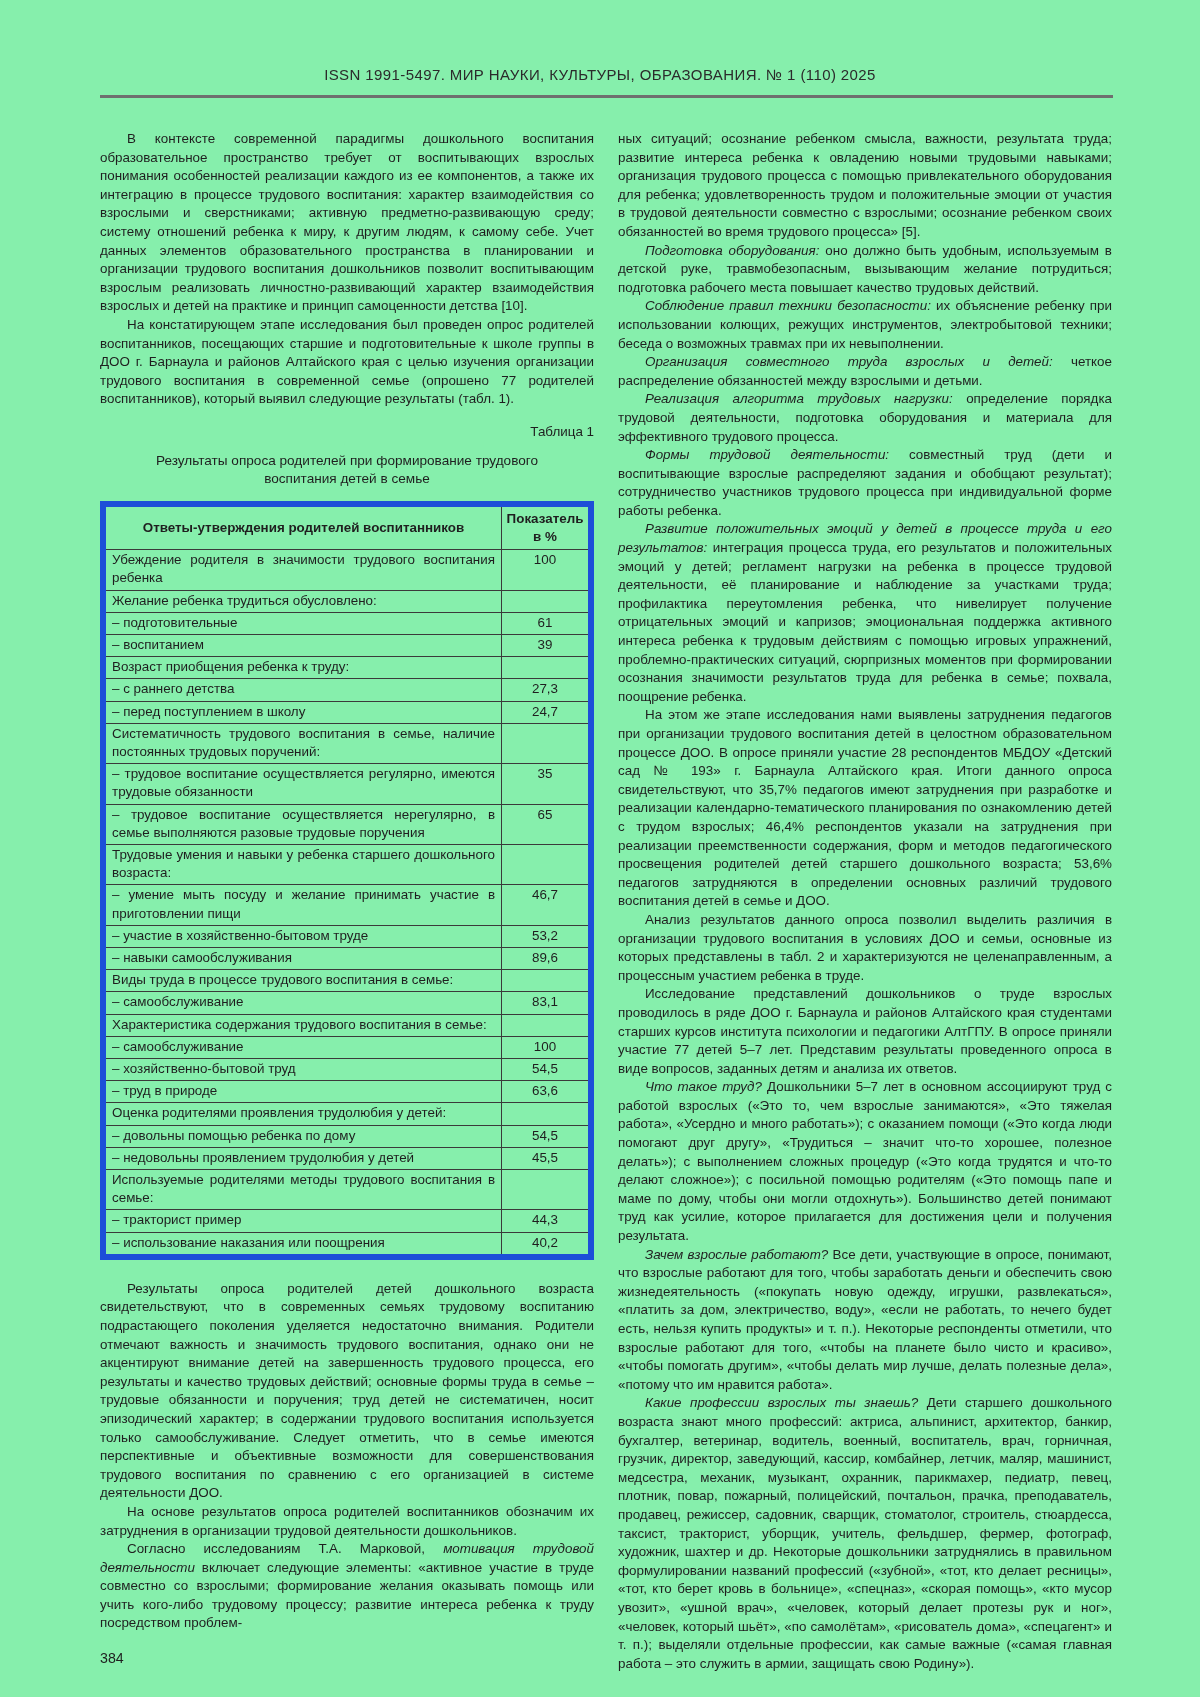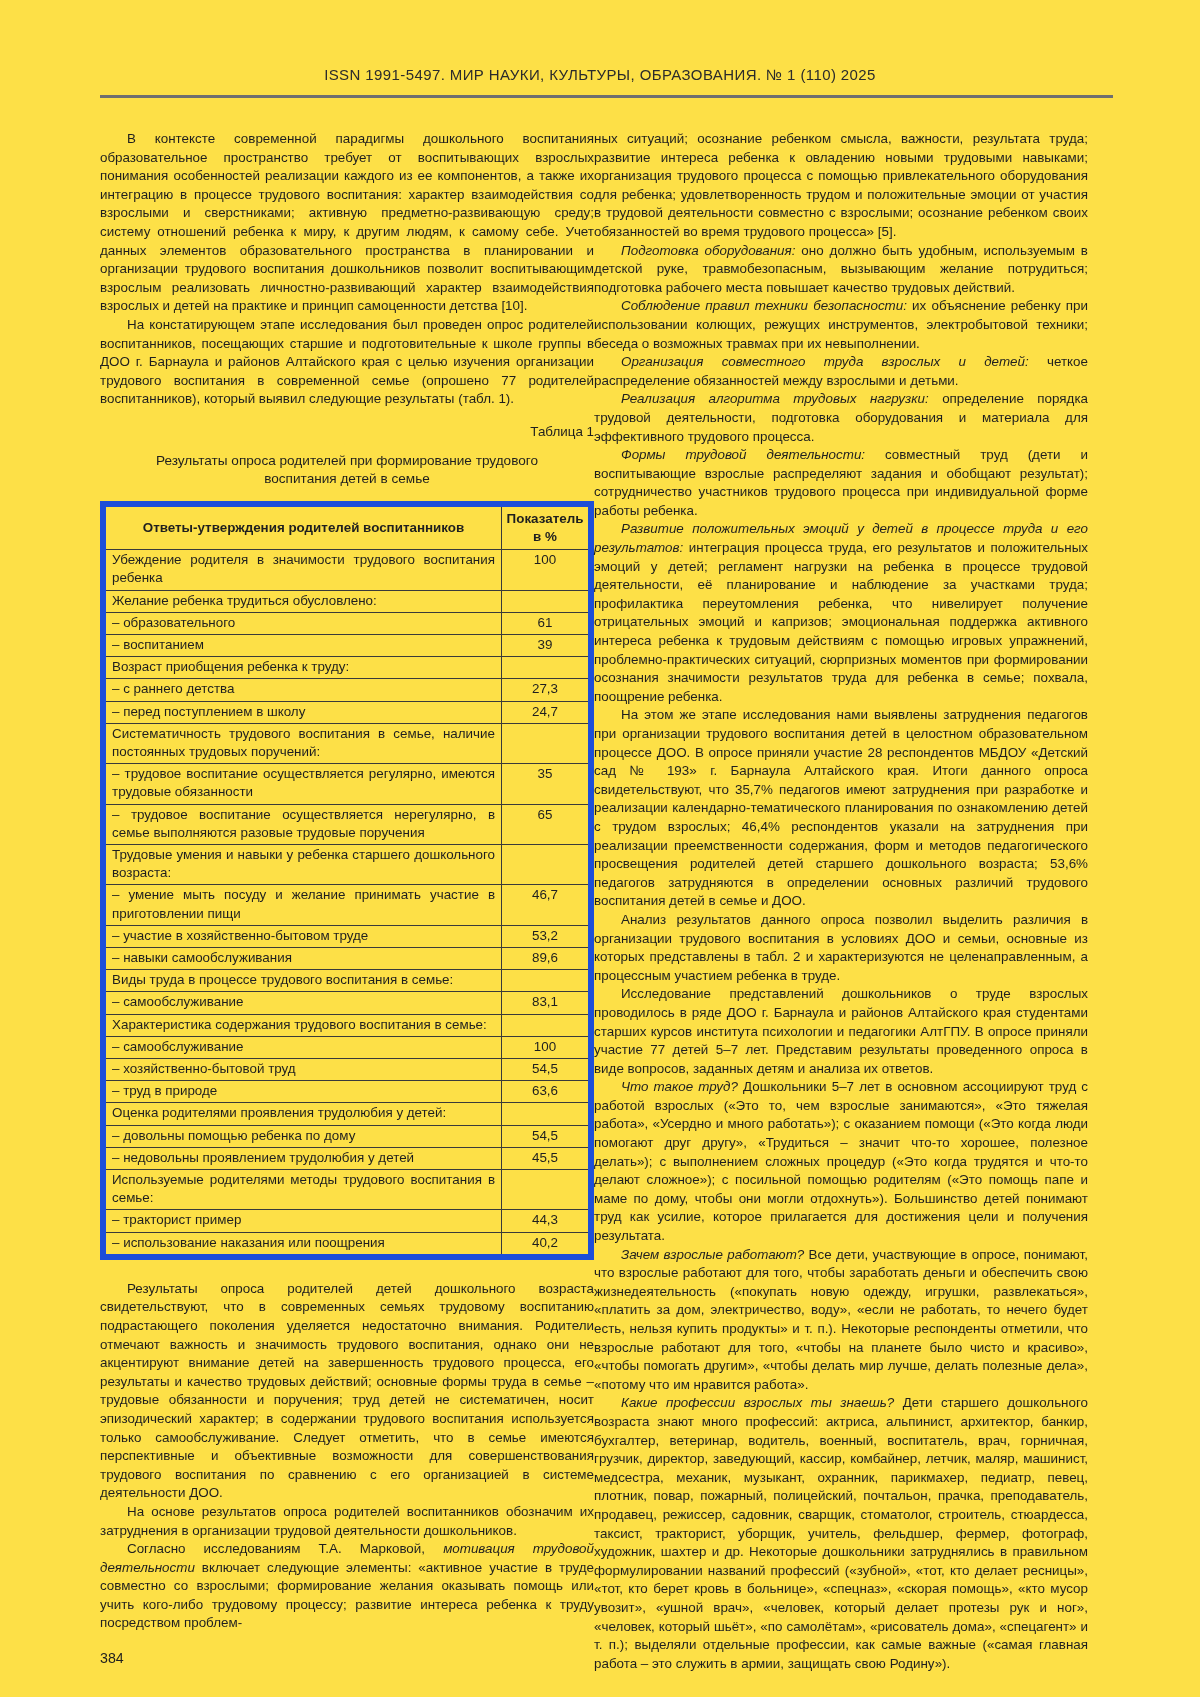--- a/index.html
+++ b/index.html
@@ -1,21 +1,21 @@
 <!DOCTYPE html>
 <html lang="ru"><head>
 <meta charset="utf-8">
 <style>
   html,body{margin:0;padding:0;background:#ffffff;}
   body{width:1200px;height:1697px;font-family:"Liberation Sans",sans-serif;color:#222;}
-  .page{position:relative;width:1200px;height:1697px;overflow:hidden;background:#fde047;}
+  .page{position:relative;width:1200px;height:1697px;overflow:hidden;background:#86efac;}
   .journal-header{position:absolute;top:66px;left:100px;width:1000px;text-align:center;
     font-size:15px;letter-spacing:.4px;color:#2b2b2b;}
   .header-rule{position:absolute;top:95px;left:100px;width:1013px;height:3px;background:#6f6f6f;}
-  .columns{position:absolute;top:130px;left:100px;width:1013px;display:flex;}
+  .columns{position:absolute;top:130px;left:100px;width:1013px;display:flex;gap:24px;}
   .col{width:494px;font-size:13.4px;line-height:18.6px;text-align:justify;color:#1f1f1f;}
   .para{margin:0;text-indent:27px;}
   .para .term{font-style:italic;}
   .col-right > p:first-child{text-indent:0;}
   .tbl-label{margin:14px 0 10px 0;text-align:right;font-size:13.4px;}
   .tbl-title{margin:0 auto 12px auto;max-width:430px;text-align:center;font-size:13.6px;}
   table.results{width:100%;border-collapse:collapse;border:6px solid #1d4ed8;margin:0 0 20px 0;}
   table.results th,table.results td{border:1.4px solid #3a3a3a;font-size:13.4px;line-height:18.2px;}
   table.results th{font-weight:bold;text-align:center;vertical-align:middle;padding:3px 4px;}
   table.results td.lbl{padding:1px 6px 2px 6px;text-align:justify;vertical-align:top;}
@@ -51,21 +51,21 @@
         <tbody>
             <tr>
               <td class="lbl">Убеждение родителя в значимости трудового воспитания ребенка</td>
               <td class="val">100</td>
             </tr>
             <tr>
               <td class="lbl">Желание ребенка трудиться обусловлено:</td>
               <td class="val"></td>
             </tr>
             <tr>
-              <td class="lbl">– образовательного</td>
+              <td class="lbl">– подготовительные</td>
               <td class="val">61</td>
             </tr>
             <tr>
               <td class="lbl">– воспитанием</td>
               <td class="val">39</td>
             </tr>
             <tr>
               <td class="lbl">Возраст приобщения ребенка к труду:</td>
               <td class="val"></td>
             </tr>

